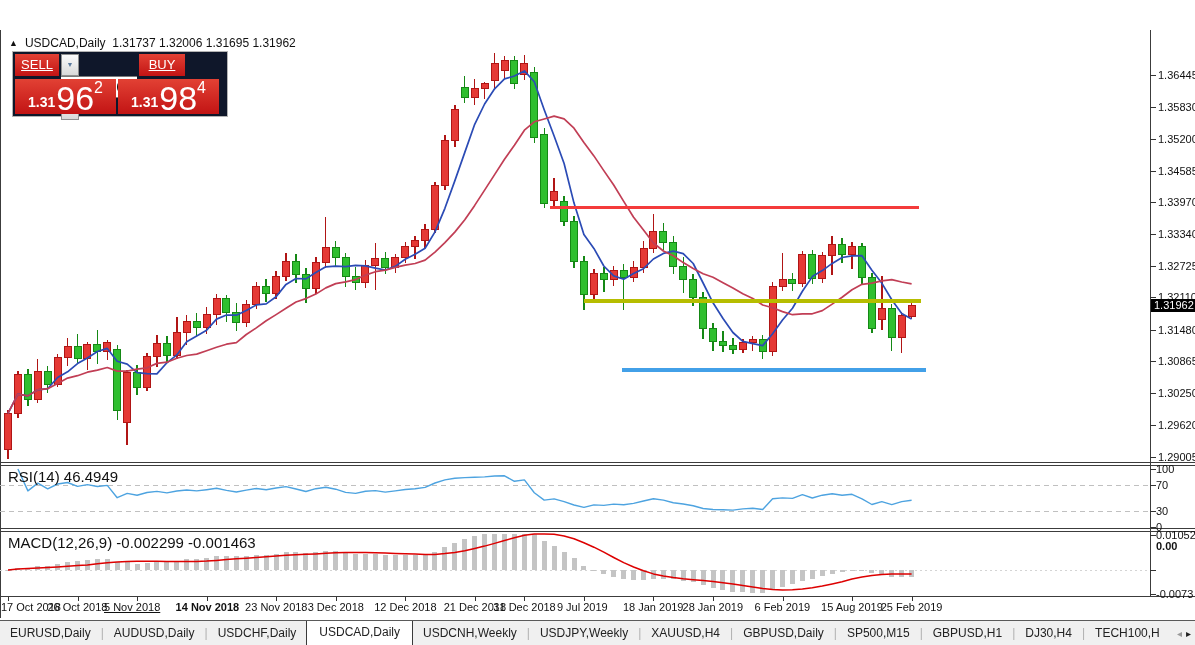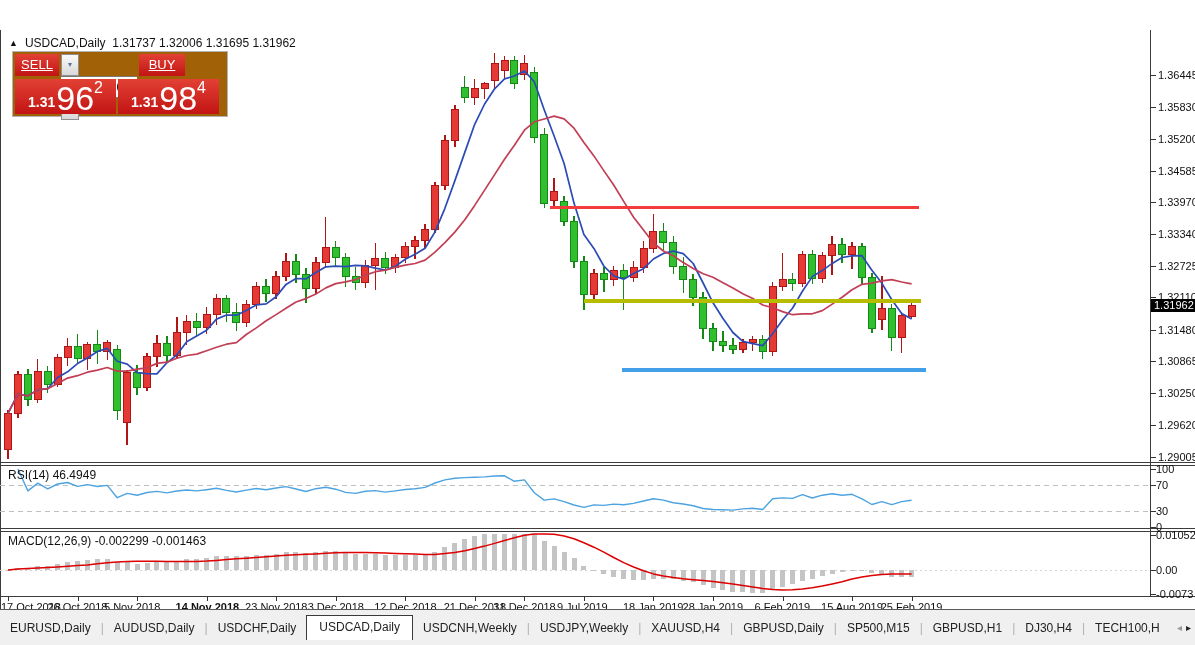--- a/index.html
+++ b/index.html
@@ -9,44 +9,44 @@
   
   .toolbar{position:absolute;left:0;top:0;width:1195px;height:29px;background:#f1f1f1;
            border-bottom:1px solid #9a9a9a;display:flex;align-items:center;padding-left:4px;box-sizing:border-box;}
   .tf-btn{font-size:11px;color:#222;padding:3px 7px;margin:0 1px;border:1px solid transparent;cursor:default;}
   .tf-btn.active{background:#fbfbfb;border:1px solid #8a8a8a;box-shadow:inset 1px 1px 1px #d8d8d8;}
   .tf-sep{width:1px;height:20px;background:#c4c4c4;border-right:1px solid #fff;margin:0 6px;}
   
   .chart-header{position:absolute;left:9px;top:36px;font-size:12px;color:#111;white-space:nowrap;}
   .chart-header .mk{font-size:9px;margin-right:7px;vertical-align:1px;color:#111;}
   
-  .trade{position:absolute;left:12px;top:51px;width:210px;background:#a16207;border:1px solid #b3b3b3;padding:2px;}
+  .trade{position:absolute;left:12px;top:51px;width:210px;background:#0f172a;border:1px solid #b3b3b3;padding:2px;}
   .trow{display:flex;}
   .btn-red{background:linear-gradient(#e24134,#c21414);color:#fff;text-align:center;cursor:pointer;}
   .sb-btn{width:44px;height:22px;line-height:22px;font-size:13px;text-decoration:underline;}
   .buy-btn{width:46px;}
   .spin{display:flex;margin:0 2px;height:22px;box-sizing:border-box;flex-direction:column;}
   .spin-btn{width:18px;background:linear-gradient(#fafafa,#d9d9d9);border:1px solid #8f8f8f;
             font-size:7px;color:#5b7a9d;text-align:center;line-height:20px;cursor:pointer;box-sizing:border-box;}
   .vol{width:76px;border-top:1px solid #7a7a7a;border-bottom:1px solid #7a7a7a;background:#fff;
        font-size:14px;color:#000;text-align:right;padding:0 5px;line-height:20px;box-sizing:border-box;}
   .prow{margin-top:3px;}
   .bigpx{width:101px;height:35px;margin-right:2px;display:flex;align-items:flex-end;justify-content:center;padding-bottom:1px;box-sizing:border-box;}
   .bigpx:last-child{margin-right:0;}
   .bigpx .pfx{font-size:14px;font-weight:bold;margin:0 1px 3px 0;}
   .bigpx .big{font-size:34px;line-height:30px;}
   .bigpx .sup{font-size:16px;line-height:16px;align-self:flex-start;margin-top:1px;}
   
   .axlab{position:absolute;font-size:11px;color:#111;line-height:12px;white-space:nowrap;}
-  .panlab{position:absolute;font-size:12px;color:#111;white-space:nowrap;}
+  .panlab{position:absolute;font-size:15px;color:#111;white-space:nowrap;}
   .datelab{position:absolute;font-size:11px;color:#111;white-space:nowrap;top:601px;}
   .ptag{position:absolute;left:1151px;width:44px;height:13px;background:#000;color:#fff;
         font-size:11px;line-height:13px;padding-left:3px;box-sizing:border-box;}
   
-  .tabbar{position:absolute;left:0;bottom:0;width:1195px;height:36px;background:#f0f0f0;
+  .tabbar{position:absolute;left:0;bottom:0;width:1195px;height:25px;background:#f0f0f0;
           border-top:1px solid #5a5a5a;display:flex;align-items:center;box-sizing:border-box;overflow:hidden;}
   .tab{font-size:12px;color:#222;padding:4px 10px;white-space:nowrap;cursor:pointer;}
   .tab.active{background:#fff;border:1px solid #3a3a3a;border-bottom:none;padding:4px 12px 6px 12px;margin-top:-1px;}
   .tab-sep{color:#b0b0b0;font-size:12px;}
   .tab-arrows{margin-left:auto;padding-right:4px;display:flex;gap:4px;}
   .tab-arrow{font-size:10px;cursor:pointer;}
 </style>
 </head>
 <body>
 
@@ -428,21 +428,21 @@
       <div class="axlab" style="left: 1158px; top: 323.724px;">1.31480</div>
       <div class="axlab" style="left: 1158px; top: 355.255px;">1.30865</div>
       <div class="axlab" style="left: 1158px; top: 386.786px;">1.30250</div>
       <div class="axlab" style="left: 1158px; top: 419.086px;">1.29620</div>
       <div class="axlab" style="left: 1158px; top: 450.617px;">1.29005</div>
       <div class="axlab" style="left: 1156px; top: 463px;">100</div>
       <div class="axlab" style="left: 1156px; top: 479px;">70</div>
       <div class="axlab" style="left: 1156px; top: 505px;">30</div>
       <div class="axlab" style="left: 1156px; top: 521px;">0</div>
       <div class="axlab" style="left: 1156px; top: 529.004px;">0.010525</div>
-      <div class="axlab" style="left: 1156px; top: 564px;">0.00</div>
+      <div class="axlab" style="left: 1156px; top: 540px; font-weight: bold;">0.00</div>
       <div class="axlab" style="left: 1156px; top: 588.273px;">-0.0073</div>
       <div class="datelab" style="left: 1px;">17 Oct 2018</div>
       <div class="datelab" style="left: 47.51px;">26 Oct 2018</div>
       <div class="datelab" style="left: 104px; text-decoration: underline;">5 Nov 2018</div>
       <div class="datelab" style="left: 175.6px; font-weight: bold;">14 Nov 2018</div>
       <div class="datelab" style="left: 245.11px;">23 Nov 2018</div>
       <div class="datelab" style="left: 307.69px;">3 Dec 2018</div>
       <div class="datelab" style="left: 374.2px;">12 Dec 2018</div>
       <div class="datelab" style="left: 443.71px;">21 Dec 2018</div>
       <div class="datelab" style="left: 493.36px;">31 Dec 2018</div>

